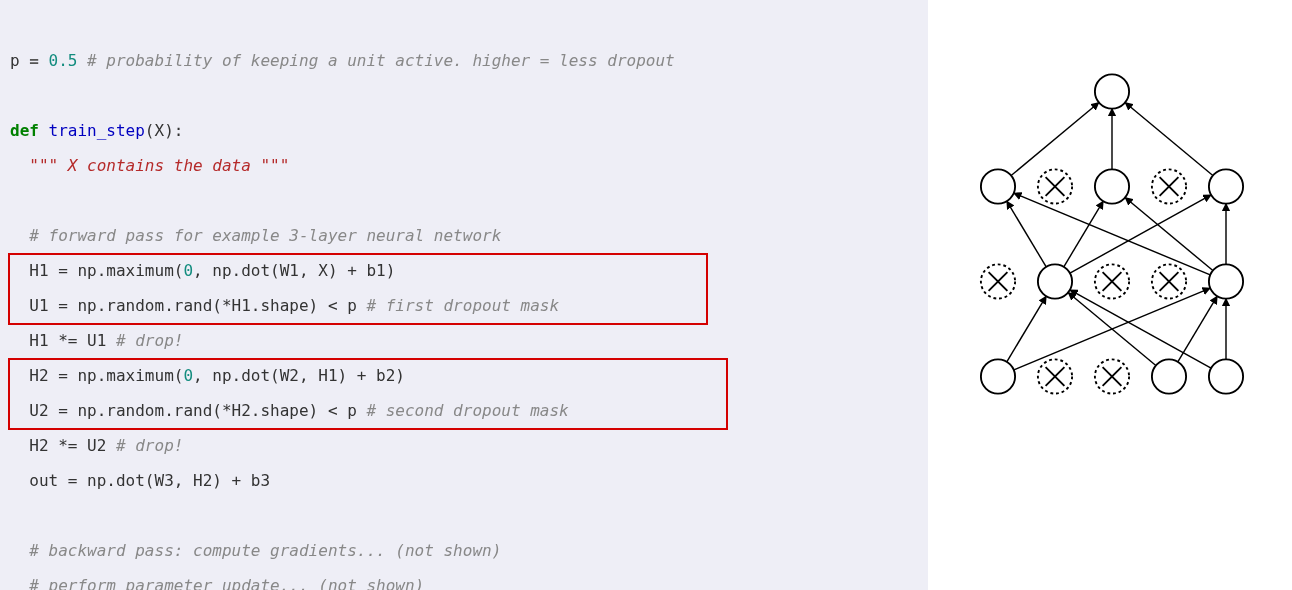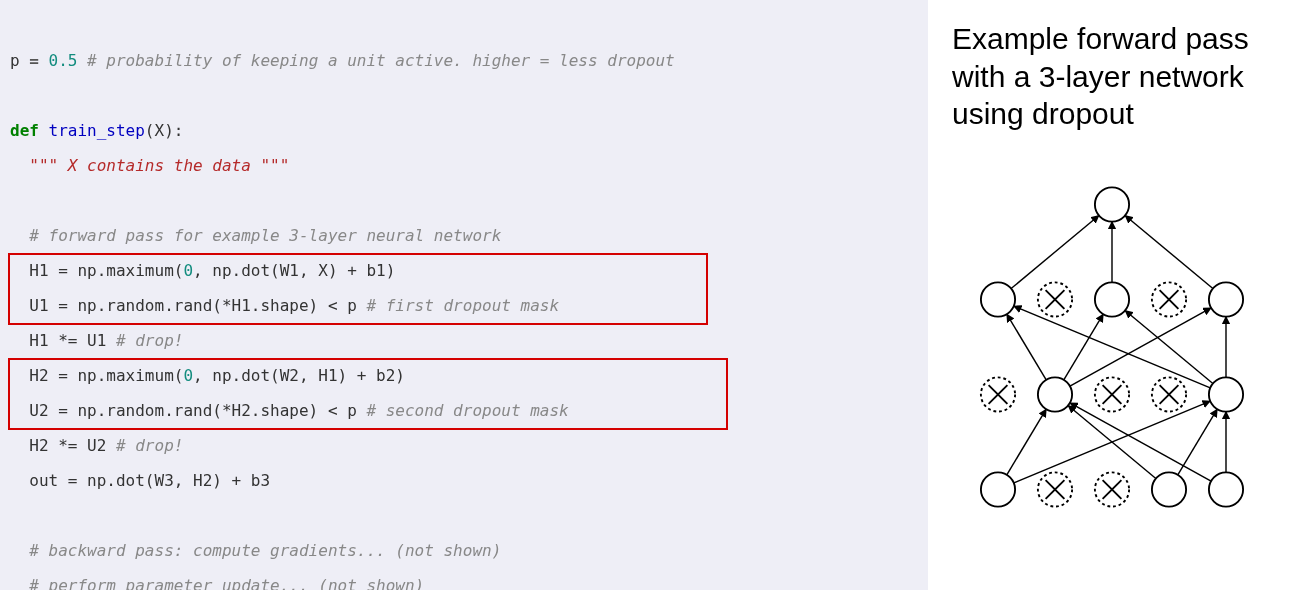--- a/index.html
+++ b/index.html
@@ -36,21 +36,20 @@
 <span><span>  H2 *= U2 </span><span class="c-cmt"># drop!</span></span>
 <span><span>  out = np.dot(W3, H2) + b3</span></span>
 <span></span>
 <span><span class="c-cmt">  # backward pass: compute gradients... (not shown)</span></span>
 <span><span class="c-cmt">  # perform parameter update... (not shown)</span></span>
     <div class="hl" style="left:8px;top:253px;width:700px;height:72px;"></div>
     <div class="hl" style="left:8px;top:358px;width:720px;height:72px;"></div>
   </div>
 
   <div class="right-pane">
-    <div class="caption">Example forward pass with a 3-layer network using dropout</div>
     <svg class="net-svg" width="320" height="380" viewBox="0 0 320 400">
       <g id="net-edges" stroke="#000" stroke-width="1.5" fill="none">
           <line x1="49.26092359769548" y1="334.5651273371742" x2="90.73907640230452" y2="265.4348726628258" marker-end="url(#arrow)"></line>
           <line x1="56.61538461538461" y1="343.0769230769231" x2="263.38461538461536" y2="256.9230769230769" marker-end="url(#arrow)"></line>
           <line x1="206.17201696724723" y1="338.4766808060394" x2="113.82798303275277" y2="261.5233191939606" marker-end="url(#arrow)"></line>
           <line x1="229.26092359769547" y1="334.5651273371742" x2="270.73907640230453" y2="265.4348726628258" marker-end="url(#arrow)"></line>
           <line x1="264.26516902981234" y1="341.25842723878463" x2="115.73483097018767" y2="258.74157276121537" marker-end="url(#arrow)"></line>
           <line x1="280" y1="332" x2="280" y2="268" marker-end="url(#arrow)"></line>
           <line x1="90.73907640230452" y1="234.5651273371742" x2="49.26092359769548" y2="165.4348726628258" marker-end="url(#arrow)"></line>
           <line x1="109.26092359769548" y1="234.5651273371742" x2="150.73907640230453" y2="165.4348726628258" marker-end="url(#arrow)"></line>

